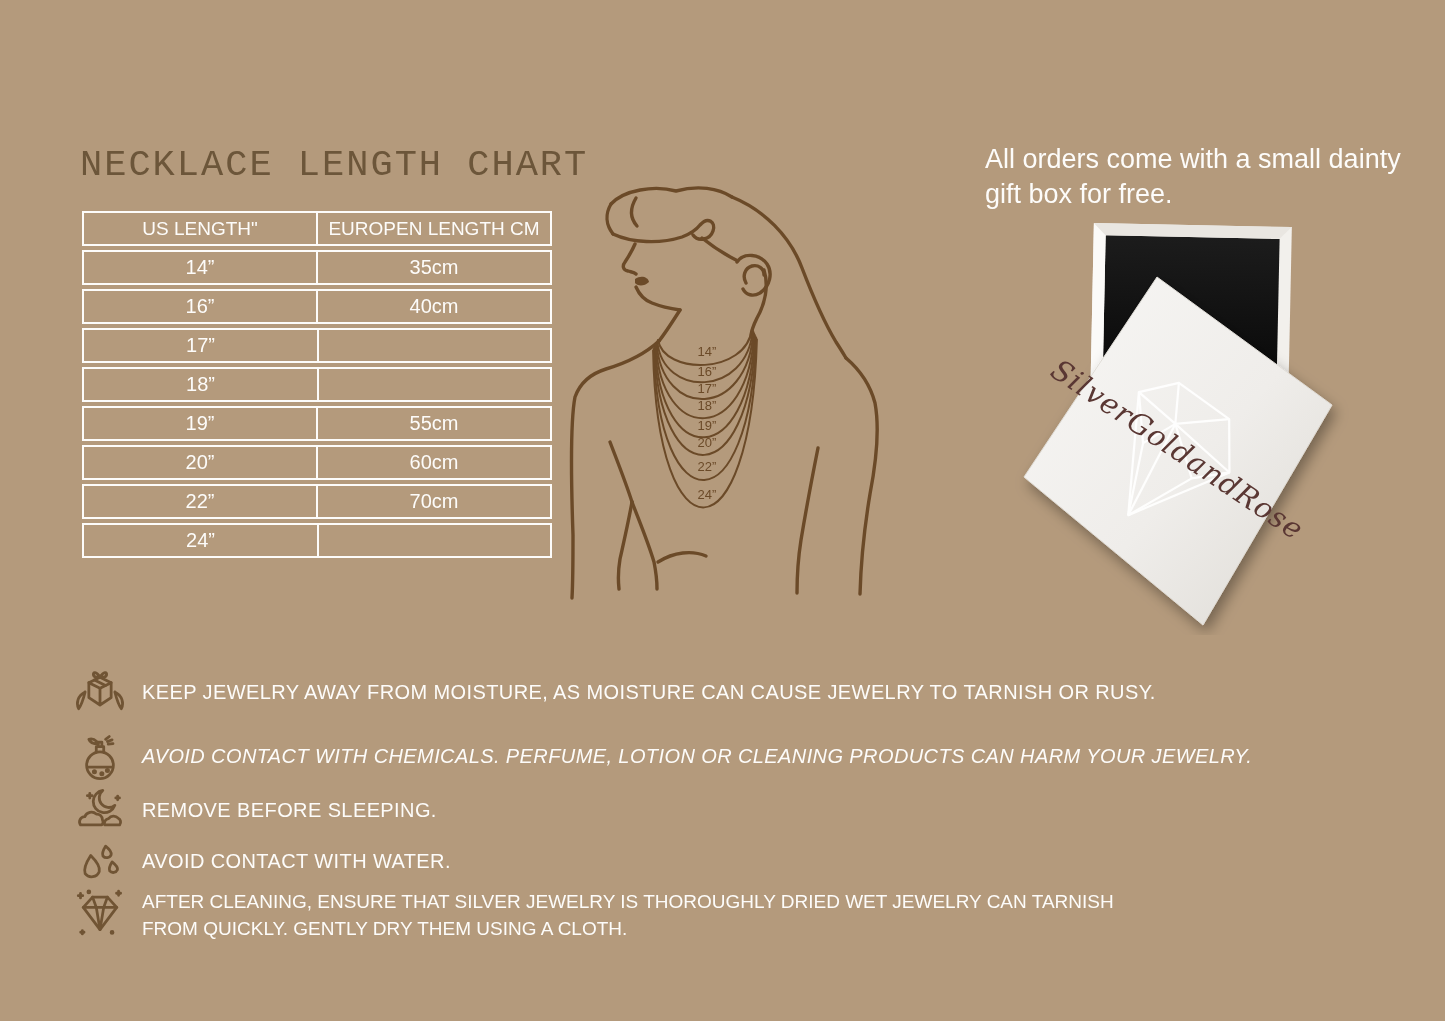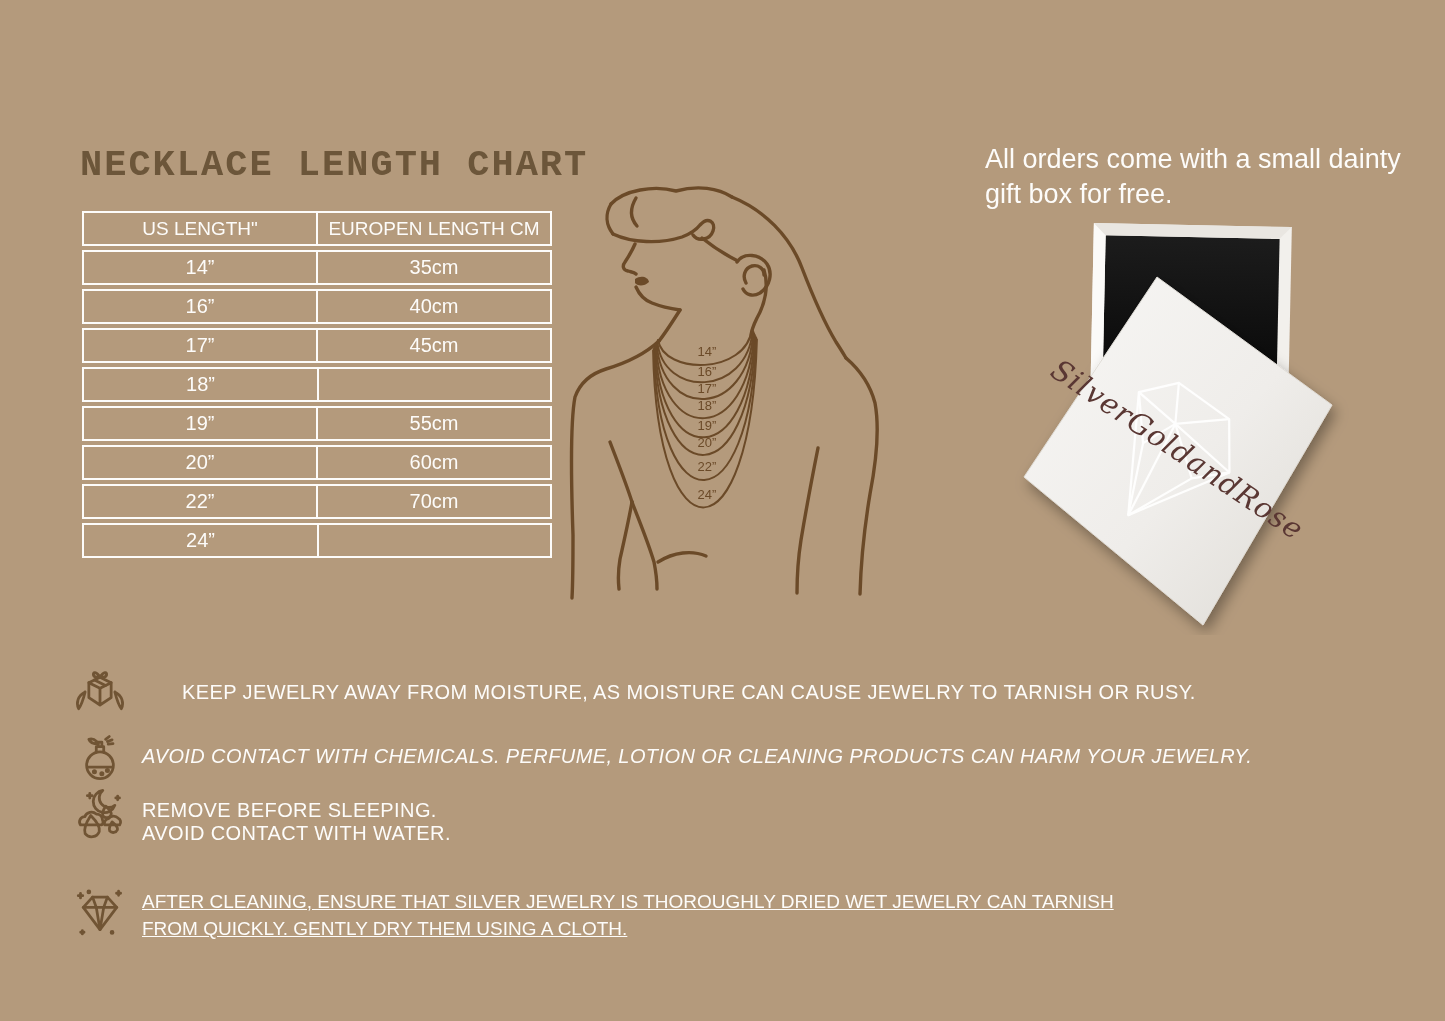--- a/index.html
+++ b/index.html
@@ -5,21 +5,21 @@
   html,body{margin:0;padding:0;background:#8e7a63;}
   .canvas{
     position:relative;width:1445px;height:1021px;overflow:hidden;
     background:#b49a7c;
     font-family:"Liberation Sans", sans-serif;
   }
   
   .title{
     position:absolute;left:80px;top:144px;margin:0;
     font-family:"Liberation Mono","DejaVu Sans Mono",monospace;
-    font-size:37px;font-weight:bold;letter-spacing:2px;
+    font-size:37px;font-weight:normal;letter-spacing:2px;
     color:#6c563a;white-space:nowrap;
   }
   
   .size-table{position:absolute;left:82px;top:211px;width:470px;}
   .trow{display:flex;border:2px solid #fdfcfa;margin-bottom:4px;}
   .trow .cell{
     width:50%;height:31px;line-height:31px;text-align:center;
     color:#fdfcfa;font-size:20px;
   }
   .trow .cell.c1{border-right:2px solid #fdfcfa;}
@@ -33,21 +33,21 @@
     color:#fdfcfa;font-size:27px;line-height:35px;
   }
   
   .care-item{position:absolute;display:flex;align-items:center;height:52px;}
   .care-item .care-icon{width:52px;height:52px;flex:0 0 52px;}
   .care-item .care-text{
     margin-left:16px;color:#fdfcfa;font-size:20px;letter-spacing:.4px;
     white-space:nowrap;line-height:27px;
   }
   .care-item.multiline{align-items:flex-start;}
-  .care-item.multiline .care-text{font-size:19px;letter-spacing:0;margin-top:2px;text-decoration:underline;}
+  .care-item.multiline .care-text{font-size:19px;letter-spacing:0;margin-top:2px;}
   .nl-label{
     font-family:"Liberation Sans",sans-serif;font-size:13px;fill:#6b4a28;
   }
   .brand-script{
     font-family:"DejaVu Serif","Liberation Serif",serif;
     font-style:italic;font-size:29px;fill:#5a3733;letter-spacing:1px;
   }
 </style>
 </head>
 <body>
@@ -121,21 +121,20 @@
       <div class="trow">
         <div class="cell c1">14”</div>
         <div class="cell c2">35cm</div>
       </div>
       <div class="trow">
         <div class="cell c1">16”</div>
         <div class="cell c2">40cm</div>
       </div>
       <div class="trow">
         <div class="cell c1">17”</div>
-        <div class="cell c2">45cm</div>
       </div>
       <div class="trow">
         <div class="cell c1">18”</div>
       </div>
       <div class="trow">
         <div class="cell c1">19”</div>
         <div class="cell c2">55cm</div>
       </div>
       <div class="trow">
         <div class="cell c1">20”</div>
@@ -232,21 +231,21 @@
         <path d="M-34,-52 L-14,-16 L28,-50 M-62,-22 L-14,-16 L58,-6"></path>
         <path d="M-14,-16 L-2,86"></path>
         <path d="M-62,-22 L-30,18 L-2,86 M58,-6 L30,20 L-2,86"></path>
         <path d="M-30,18 L-14,-16 L30,20"></path>
       </g>
       <text class="brand-script" x="2" y="14" text-anchor="middle">SilverGoldandRose</text>
     </g>
   </svg>
 
   <div id="care-list">
-      <div class="care-item" style="left: 74px; top: 666px; gap: 40px;">
+      <div class="care-item" style="left: 74px; top: 666px;">
         <svg class="care-icon" viewBox="0 0 28 28">
           <use href="#ic-gift-icon"></use>
         </svg>
         <div class="care-text">
           <div>KEEP JEWELRY AWAY FROM MOISTURE, AS MOISTURE CAN CAUSE JEWELRY TO TARNISH OR RUSY.</div>
         </div>
       </div>
       <div class="care-item" style="left: 74px; top: 730px; font-style: italic;">
         <svg class="care-icon" viewBox="0 0 28 28">
           <use href="#ic-perfume-icon"></use>
@@ -256,21 +255,21 @@
         </div>
       </div>
       <div class="care-item" style="left: 74px; top: 784px;">
         <svg class="care-icon" viewBox="0 0 28 28">
           <use href="#ic-moon-clouds-icon"></use>
         </svg>
         <div class="care-text">
           <div>REMOVE BEFORE SLEEPING.</div>
         </div>
       </div>
-      <div class="care-item" style="left: 74px; top: 795px; align-items: flex-end;">
+      <div class="care-item" style="left: 74px; top: 835px;">
         <svg class="care-icon" viewBox="0 0 28 28">
           <use href="#ic-water-drops-icon"></use>
         </svg>
         <div class="care-text">
           <div>AVOID CONTACT WITH WATER.</div>
         </div>
       </div>
       <div class="care-item multiline" style="left: 74px; top: 886px;">
         <svg class="care-icon" viewBox="0 0 28 28">
           <use href="#ic-diamond-icon"></use>

